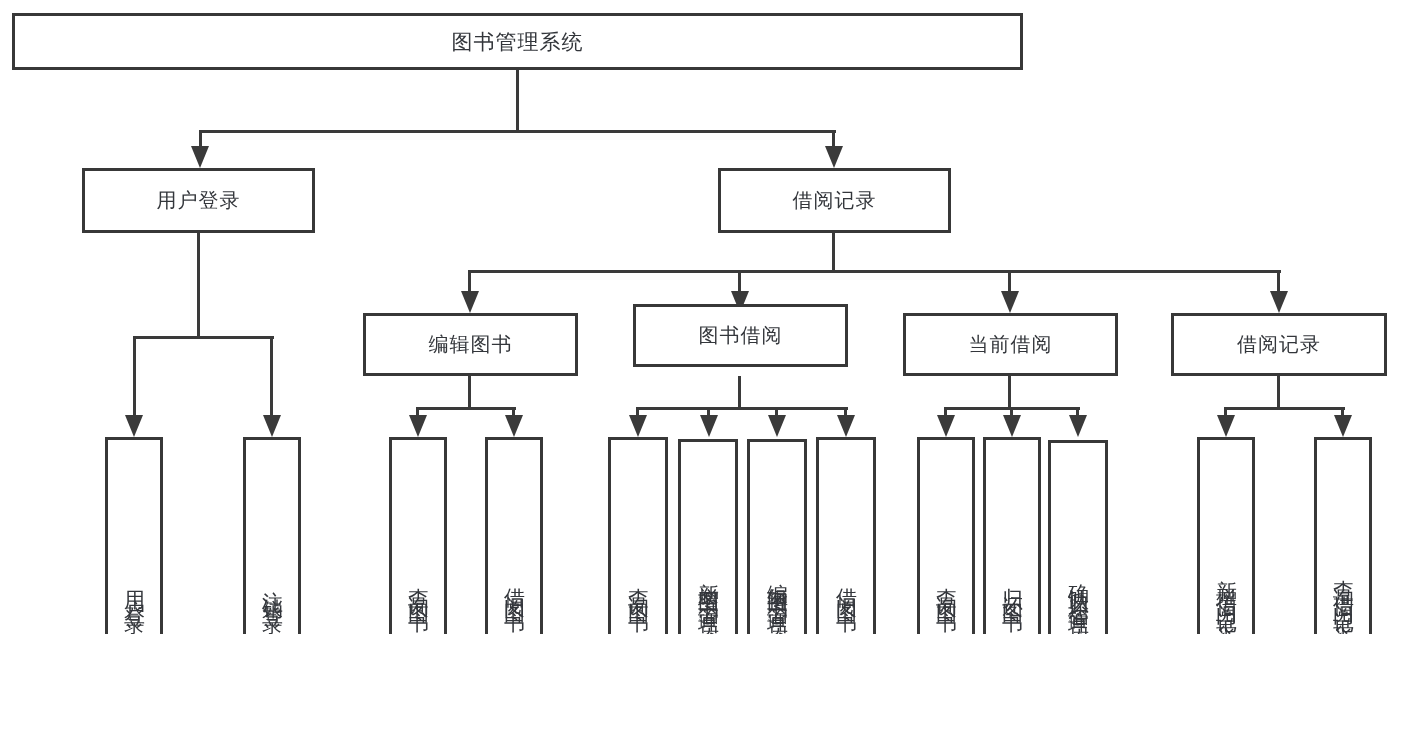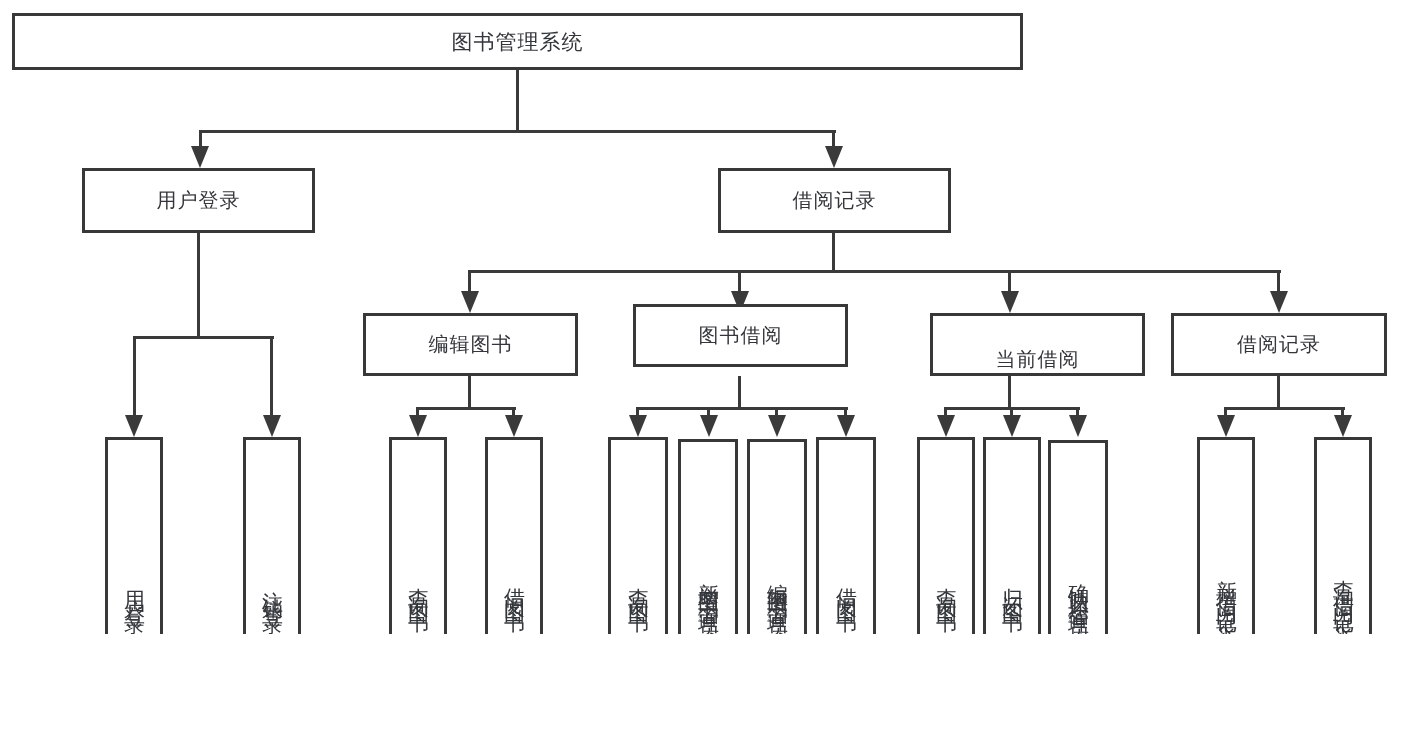--- a/index.html
+++ b/index.html
@@ -108,21 +108,21 @@
   <div class="ar" style="left:1001px; top:291px;"></div>
   <div class="vl" style="left:1277px; top:270px; height:25px;"></div>
   <div class="ar" style="left:1270px; top:291px;"></div>
 
   <div class="node" style="left:363px; top:313px; width:215px; height:63px;">
     <span>编辑图书</span>
   </div>
   <div class="node" style="left:633px; top:304px; width:215px; height:63px;">
     <span>图书借阅</span>
   </div>
-  <div class="node" style="left:930px; top:313px; width:215px; height:63px;align-items:flex-end;">
+  <div class="node" style="left:903px; top:313px; width:215px; height:63px;">
     <span>当前借阅</span>
   </div>
   <div class="node" style="left:1171px; top:313px; width:216px; height:63px;">
     <span>借阅记录</span>
   </div>
 
   <div class="vl" style="left:468px; top:376px; height:31px;"></div>
   <div class="hl" style="left:417px; top:407px; width:99px;"></div>
   <div class="vl" style="left:416px; top:407px; height:12px;"></div>
   <div class="ar" style="left:409px; top:415px;"></div>

